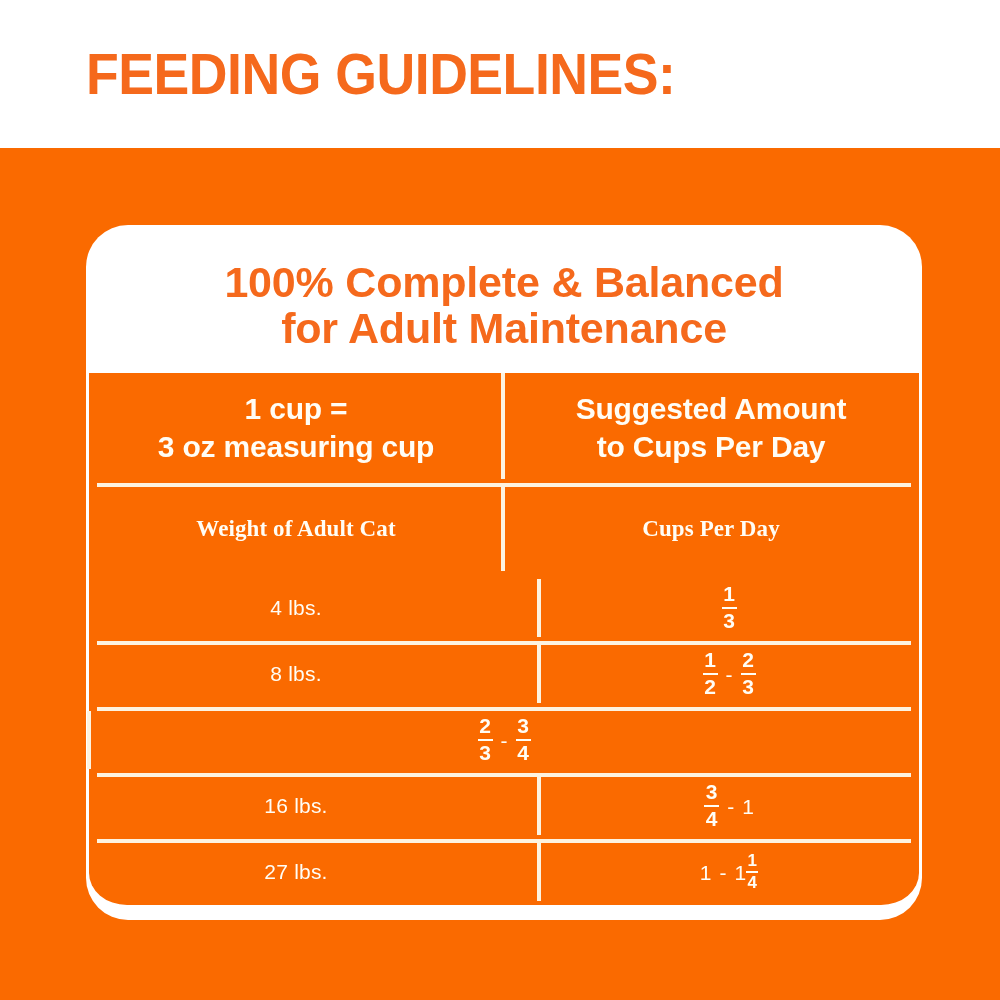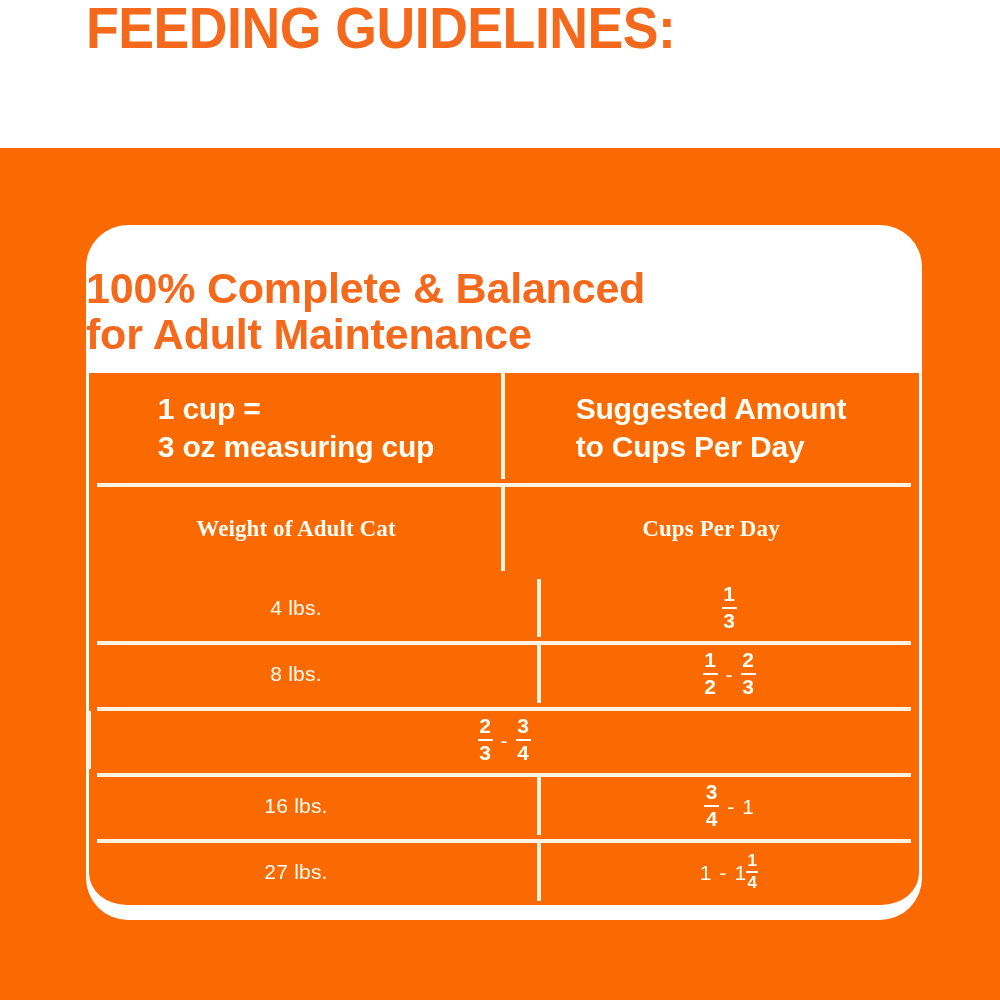--- a/index.html
+++ b/index.html
@@ -24,21 +24,21 @@
   }
 
   
   .title-band {
     position: absolute;
     left: 0; top: 0;
     width: 1000px;
     height: 148px;
     background: #ffffff;
     display: flex;
-    align-items: flex-start;
+    align-items: center;
   }
 
   .page-title {
     margin-left: 86px;
     color: #F5691C;
     font-family: "Liberation Sans Narrow", "Liberation Sans", sans-serif;
     font-size: 57px;
     font-weight: bold;
     letter-spacing: -0.5px;
     line-height: 1;
@@ -64,26 +64,26 @@
     width: 836px;
     height: 695px;
     background: #FFFFFF;
     border-radius: 42px;
     overflow: hidden;
   }
 
   
   .card-heading {
     position: absolute;
-    left: 0; top: 12px;
+    left: 0; top: 6px;
     width: 836px;
     height: 148px;
     display: flex;
     flex-direction: column;
-    align-items: flex-start;
+    align-items: center;
     justify-content: center;
     color: #F5691C;
     text-align: center;
   }
 
   .card-heading .line {
     font-family: "Liberation Sans Narrow", "Liberation Sans", sans-serif;
     font-size: 43px;
     font-weight: bold;
     line-height: 1.08;
@@ -123,20 +123,21 @@
   }
 
   .row-main-header { height: 112px; }
   .row-sub-header  { height: 94px; }
   .row-data        { height: 66px; gap: 36px; }
 
   .cell {
     display: flex;
     align-items: center;
     justify-content: center;
+    text-align: center;
     color: #FFFDF5;
     position: relative;
   }
 
   .cell-left  { width: 414px; }
   .cell-right { flex: 1 1 auto; }
 
   
   .cell-right::before {
     content: "";

